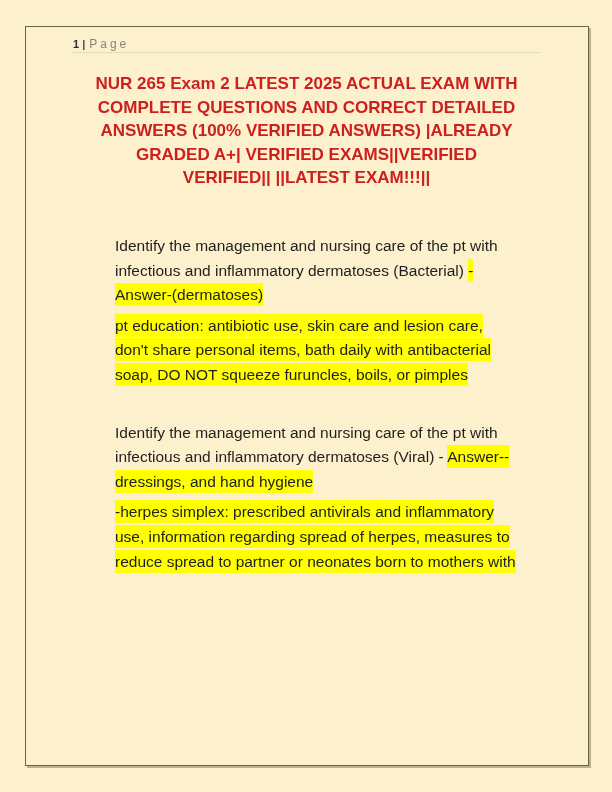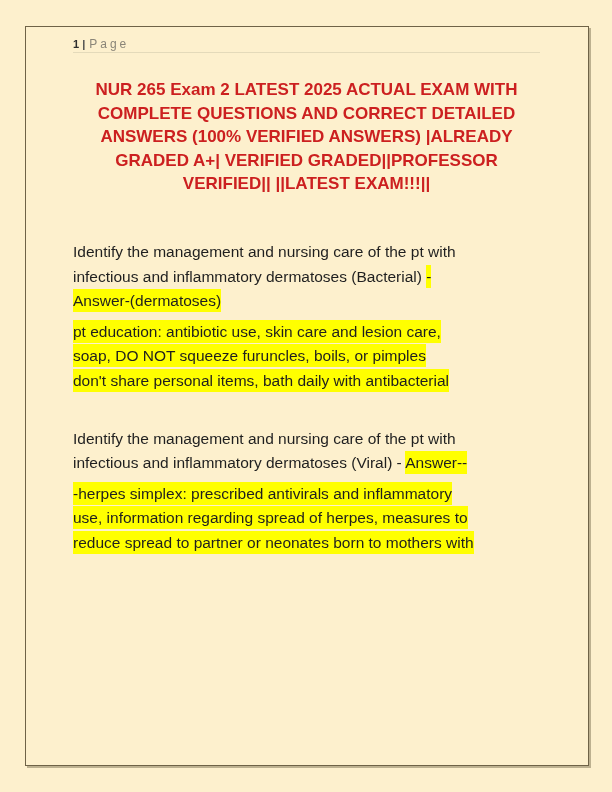--- a/index.html
+++ b/index.html
@@ -45,33 +45,34 @@
   }
   .plabel{
     font-size:12px;color:var(--hdr-gray);letter-spacing:3px;
   }
   .hairline{
     border-top:1px solid #e4daba;
     height:0;
     margin-top:3px;
   }
   .title{
-    margin-top:25px;
+    margin-top:19px;
     text-align:center;
     color:var(--red);
     font-weight:bold;
     font-size:17px;
     line-height:23.6px;
   }
   .title-line{white-space:pre;}
   .body-text{
     margin-top:44px;
     color:var(--ink);
     font-size:15.5px;
     line-height:24.6px;
+    margin-left:42px;
   }
   .para{margin-bottom:6px;}
   .para.gap-before{margin-top:33px;}
   .bline{white-space:pre;}
   .hl{
     background:var(--hl);
     padding:3px 0;
   }
 </style>
 </head>
@@ -83,38 +84,39 @@
 
       <div class="header">
         <span class="pnum">1</span><span class="psep">|</span><span class="plabel">Page</span>
       </div>
       <div class="hairline"></div>
 
       <div class="title" id="title-block">
           <div class="title-line">NUR 265 Exam 2 LATEST 2025 ACTUAL EXAM WITH</div>
           <div class="title-line">COMPLETE QUESTIONS AND CORRECT DETAILED</div>
           <div class="title-line">ANSWERS (100% VERIFIED ANSWERS) |ALREADY</div>
-          <div class="title-line">GRADED A+| VERIFIED GRADED||PROFESSOR</div>
+          <div class="title-line">GRADED A+| VERIFIED EXAMS||VERIFIED</div>
           <div class="title-line">VERIFIED|| ||LATEST EXAM!!!||</div>
         </div>
 
       <div class="body-text" id="body-block">
           <div class="para">
             <div class="bline"><span>Identify the management and nursing care of the pt with</span></div>
             <div class="bline"><span>infectious and inflammatory dermatoses (Bacterial) </span><span class="hl">-</span></div>
             <div class="bline"><span class="hl">Answer-(dermatoses)</span></div>
           </div>
           <div class="para">
             <div class="bline"><span class="hl">pt education: antibiotic use, skin care and lesion care,</span></div>
+            <div class="bline"><span class="hl">don't share personal items, bath daily with antibacterial</span></div>
             <div class="bline"><span class="hl">soap, DO NOT squeeze furuncles, boils, or pimples</span></div>
-            <div class="bline"><span class="hl">don't share personal items, bath daily with antibacterial</span></div>
           </div>
           <div class="para gap-before">
             <div class="bline"><span>Identify the management and nursing care of the pt with</span></div>
             <div class="bline"><span>infectious and inflammatory dermatoses (Viral) - </span><span class="hl">Answer--</span></div>
+            <div class="bline"><span class="hl">dressings, and hand hygiene</span></div>
           </div>
           <div class="para">
             <div class="bline"><span class="hl">-herpes simplex: prescribed antivirals and inflammatory</span></div>
             <div class="bline"><span class="hl">use, information regarding spread of herpes, measures to</span></div>
             <div class="bline"><span class="hl">reduce spread to partner or neonates born to mothers with</span></div>
           </div>
         </div>
 
     </div>
   </div>

